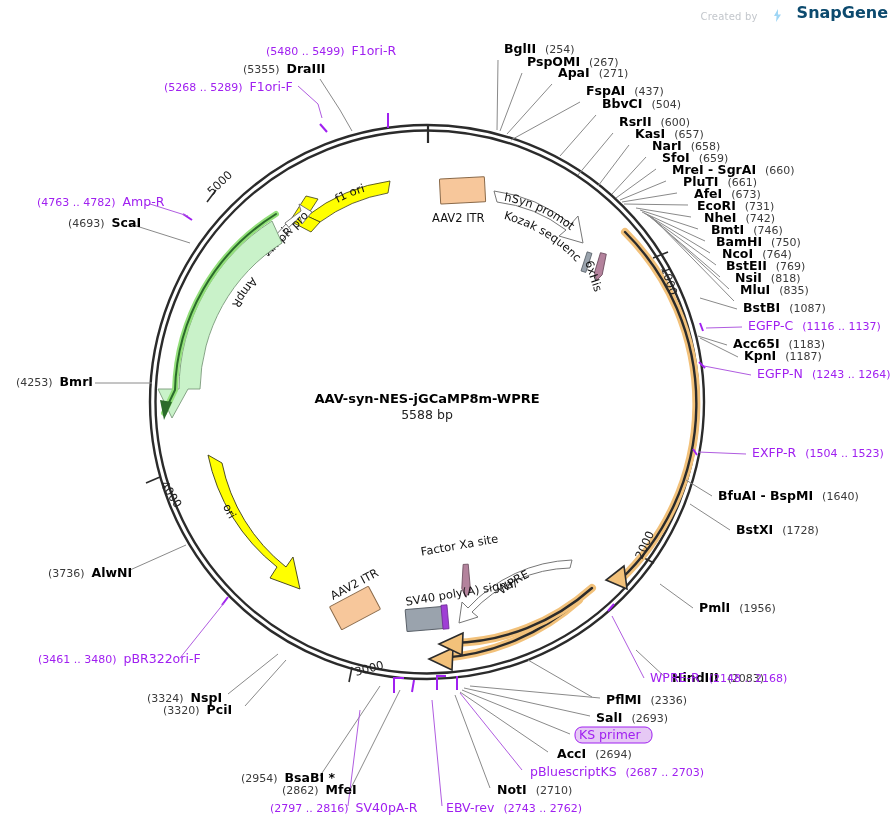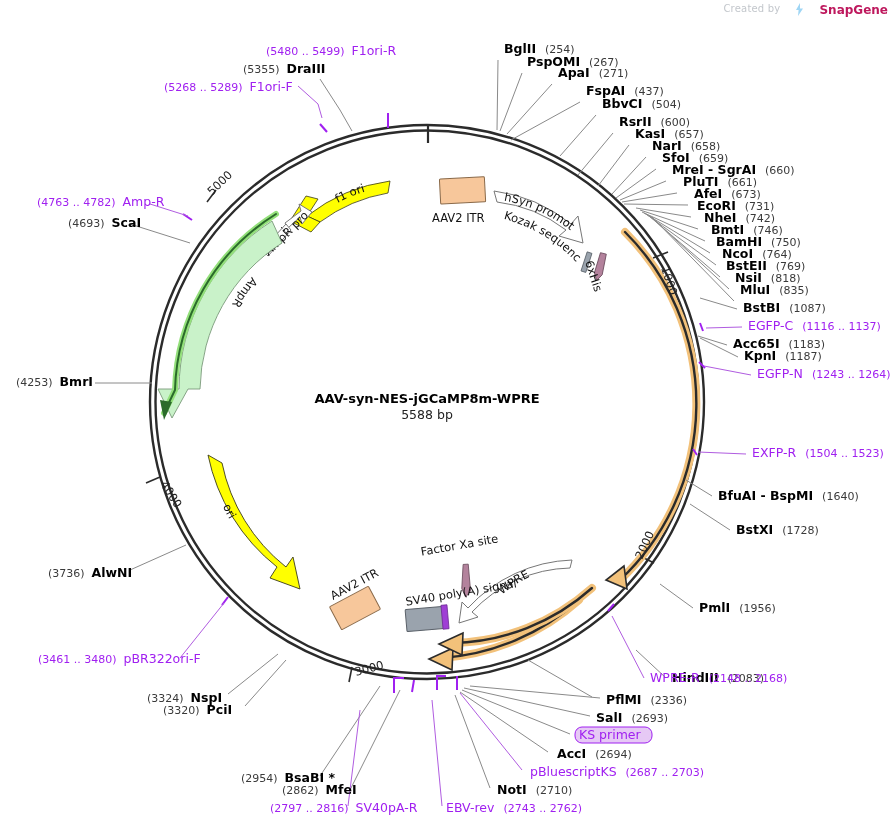--- a/index.html
+++ b/index.html
@@ -8,24 +8,24 @@
     background:#ffffff;
     font-family:"DejaVu Sans","Liberation Sans",sans-serif;
     position:relative;overflow:hidden;
   }
   #stage{position:absolute;inset:0;}
   svg#map{position:absolute;left:0;top:0;width:896px;height:825px;}
   .wm{
     position:absolute;right:8px;top:3px;
     font-size:10px;color:#c3c7cc;letter-spacing:.2px;
     font-family:"DejaVu Sans","Liberation Sans",sans-serif;
-    display:flex;align-items:flex-start;gap:15px;
+    display:flex;align-items:flex-end;gap:15px;
   }
   .wm .bolt{display:inline-block;}
-  .wm .sg{color:#be185d;font-size:12px;font-weight:600;letter-spacing:0;}
+  .wm .sg{color:#0c4a6e;font-size:16px;font-weight:600;letter-spacing:0;}
   text{font-family:"DejaVu Sans","Liberation Sans",sans-serif;}
   .enz{font-size:12.5px;font-weight:bold;fill:#000;}
   .pos{font-size:11px;fill:#3a3a3a;}
   .prim{font-size:12.5px;fill:#a020f0;}
   .primpos{font-size:11px;fill:#a020f0;}
   .feat{font-size:11.5px;fill:#111;}
   .ticklbl{font-size:11.5px;fill:#222;}
   .title{font-size:13px;font-weight:bold;fill:#000;}
   .bp{font-size:12.5px;fill:#222;}
   .lead{stroke:#8a8a8a;stroke-width:1;fill:none;}

